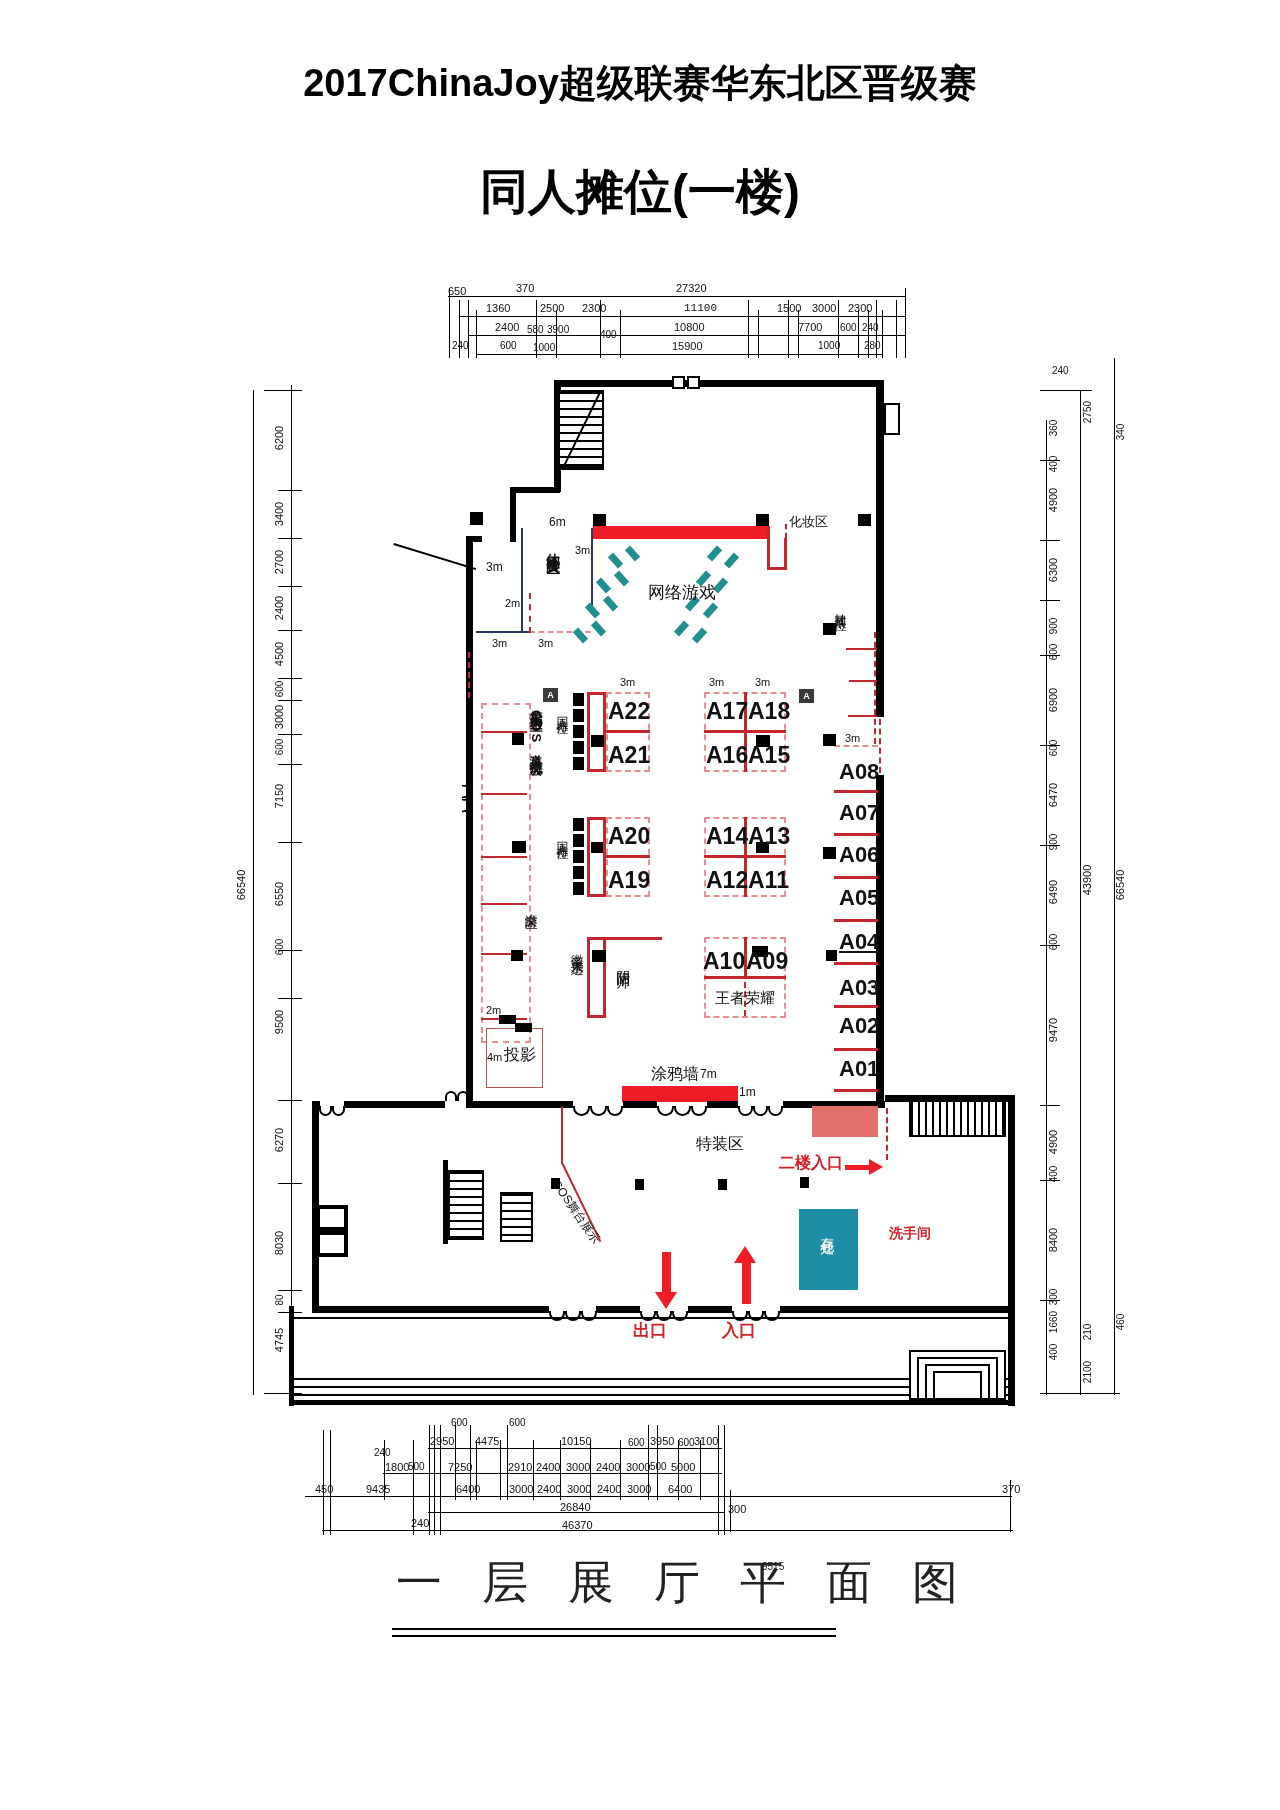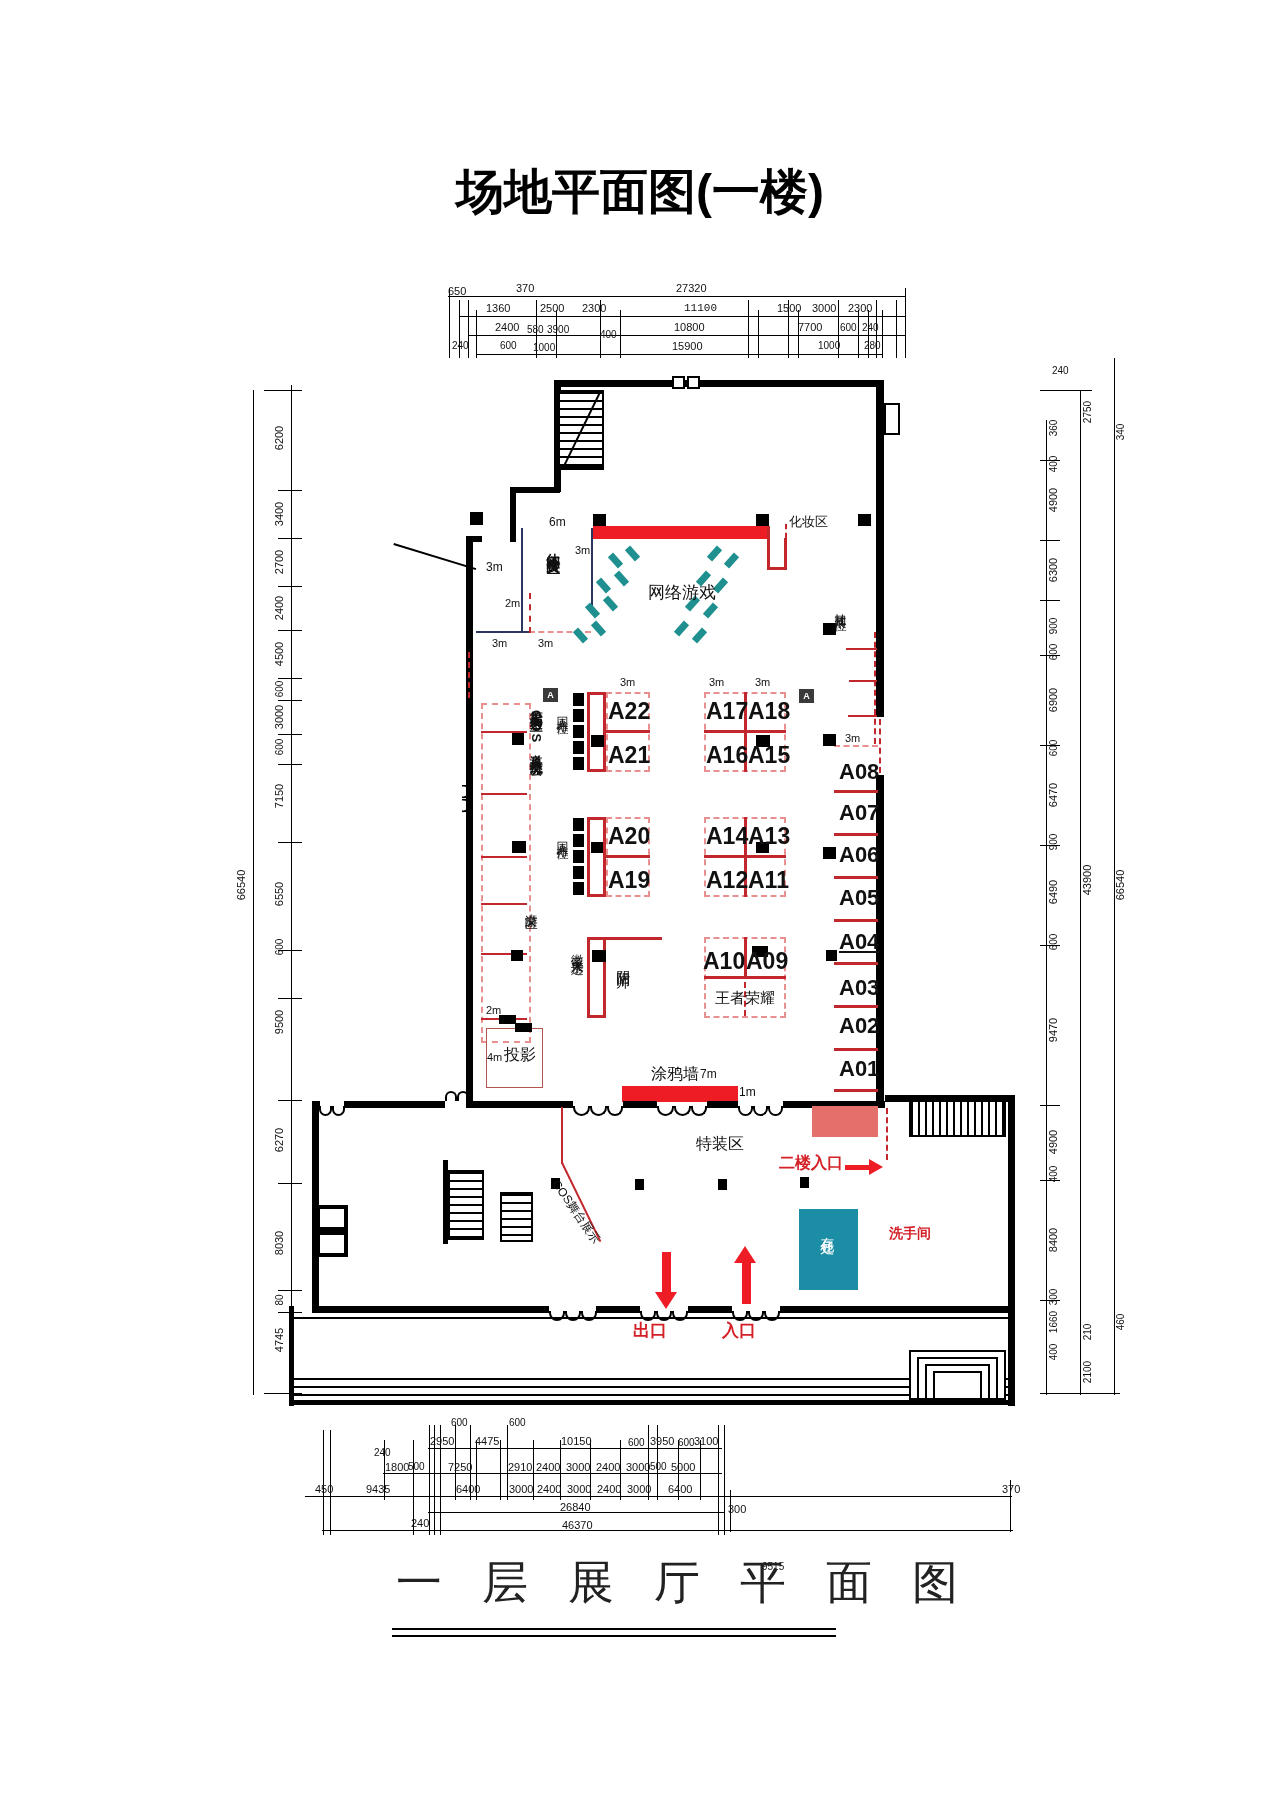--- a/index.html
+++ b/index.html
@@ -42,21 +42,22 @@
   .lb.redtx{color:#d42027;font-weight:bold}
   .lb.white{color:#fff}
   .lb.c{transform:translate(-50%,-50%)}
   .lb.c.r90{transform:translate(-50%,-50%) rotate(-90deg)}
   .lb.rot55{transform:rotate(55deg);transform-origin:left top}
 </style>
 </head>
 <body>
 
 <div id="canvas">
-  <div id="t3" class="hdr">场地平面图(一楼)</div>
+  <div id="t1" class="hdr">2017ChinaJoy超级联赛华东北区晋级赛</div>
+  <div id="t3" class="hdr">同人摊位(一楼)</div>
   <div id="plan">
       <div class="s ln" style="left: 448px; top: 296px; width: 457px; height: 1px;"></div>
       <div class="s ln" style="left: 460px; top: 316px; width: 445px; height: 1px;"></div>
       <div class="s ln" style="left: 468px; top: 335px; width: 437px; height: 1px;"></div>
       <div class="s ln" style="left: 476px; top: 354px; width: 406px; height: 1px;"></div>
       <div class="s ln" style="left: 449px; top: 288px; width: 1px; height: 70px;"></div>
       <div class="s ln" style="left: 459px; top: 300px; width: 1px; height: 58px;"></div>
       <div class="s ln" style="left: 468px; top: 300px; width: 1px; height: 58px;"></div>
       <div class="s ln" style="left: 476px; top: 310px; width: 1px; height: 48px;"></div>
       <div class="s ln" style="left: 536px; top: 300px; width: 1px; height: 58px;"></div>

